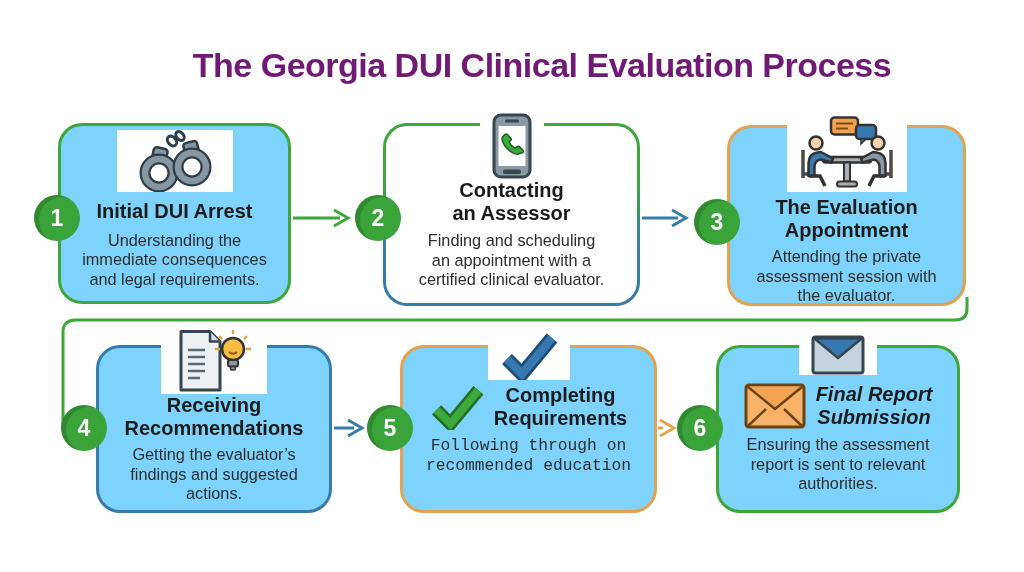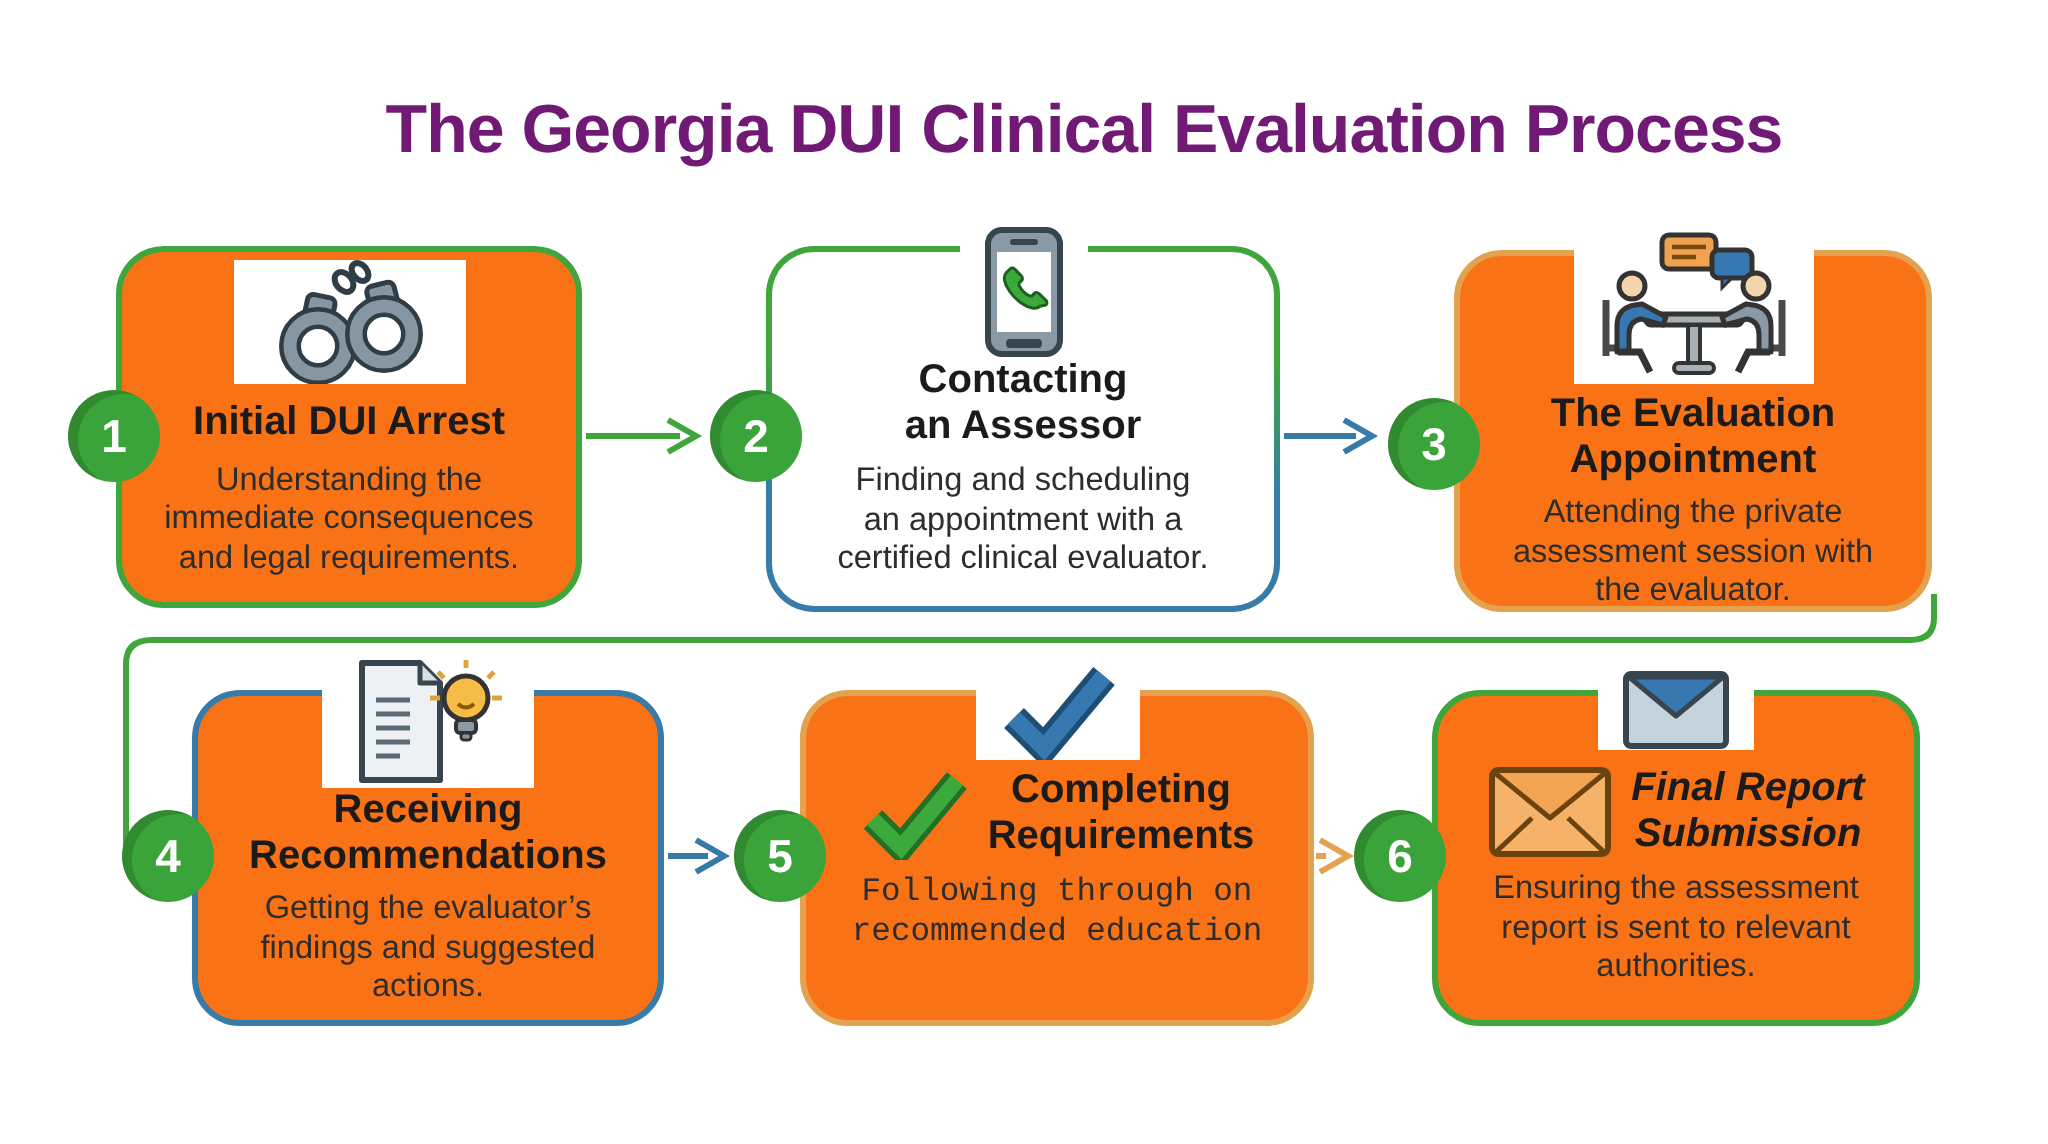--- a/index.html
+++ b/index.html
@@ -3,21 +3,21 @@
 <meta charset="utf-8">
 <style>
   html,body{margin:0;padding:0;background:#ffffff;}
   .canvas{position:relative;width:1024px;height:572px;background:#ffffff;overflow:hidden;
           font-family:"Liberation Sans","DejaVu Sans",sans-serif;}
   .page-title{position:absolute;top:46px;left:0;width:1024px;text-align:center;
               font-size:34px;font-weight:bold;color:#701a75;letter-spacing:-0.5px;padding-left:30px;}
   
   .connectors{position:absolute;left:0;top:0;z-index:1;pointer-events:none;}
   
-  .card{position:absolute;background:#f97316;border:3px solid #3FA63C;border-radius:24px;
+  .card{position:absolute;background:#7dd3fc;border:3px solid #3FA63C;border-radius:24px;
         box-sizing:border-box;display:flex;flex-direction:column;align-items:center;z-index:2;}
   .b-green{border-color:#3FA63C}
   .b-blue{border-color:#377CA8}
   .b-orange{border-color:#E3A24F}
   .card-grad{border:none;padding:3px;background:linear-gradient(180deg,#3FA63C 0%,#3FA63C 32%,#377CA8 68%,#377CA8 100%);}
   .card-grad .inner{background:#fff;border-radius:21px;width:100%;height:100%;box-sizing:border-box;
         display:flex;flex-direction:column;align-items:center;}
   .icon-wrap{position:relative;z-index:3;background:#fff;padding:0 12px;line-height:0;}
   .card-title{font-size:20px;font-weight:bold;color:#1b1b1b;text-align:center;line-height:1.16;}
   .card-title span{display:block;}

